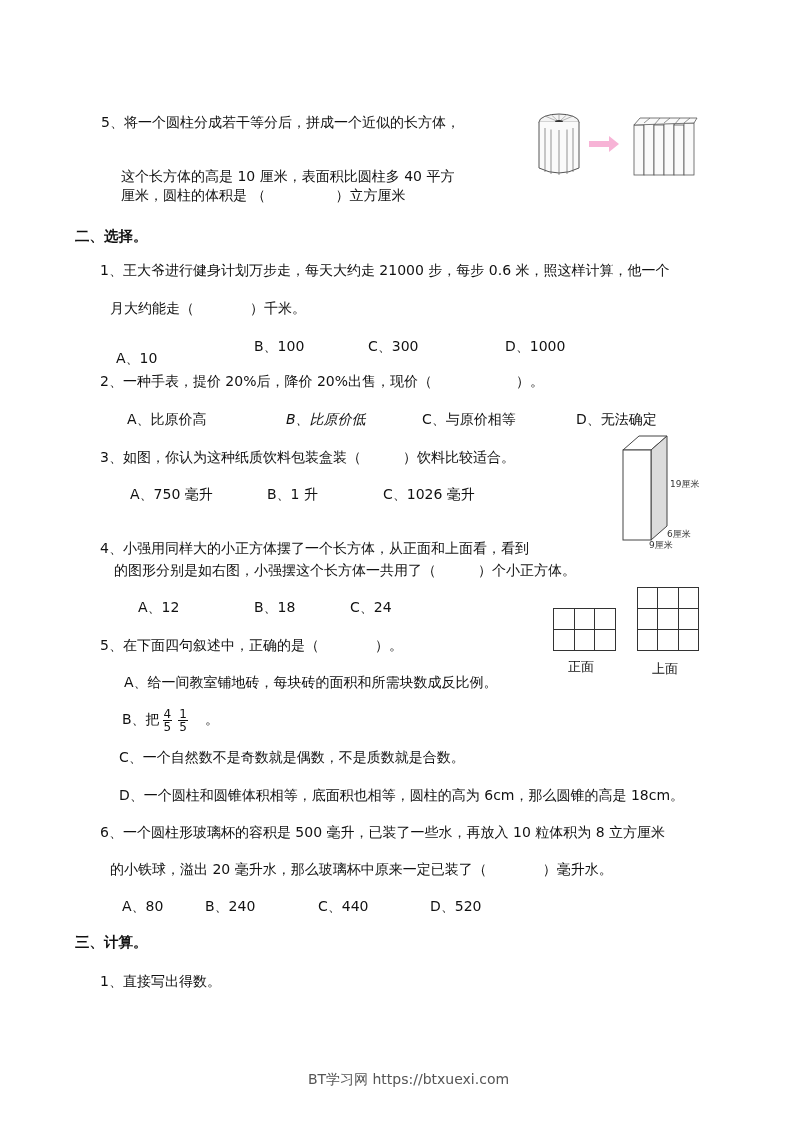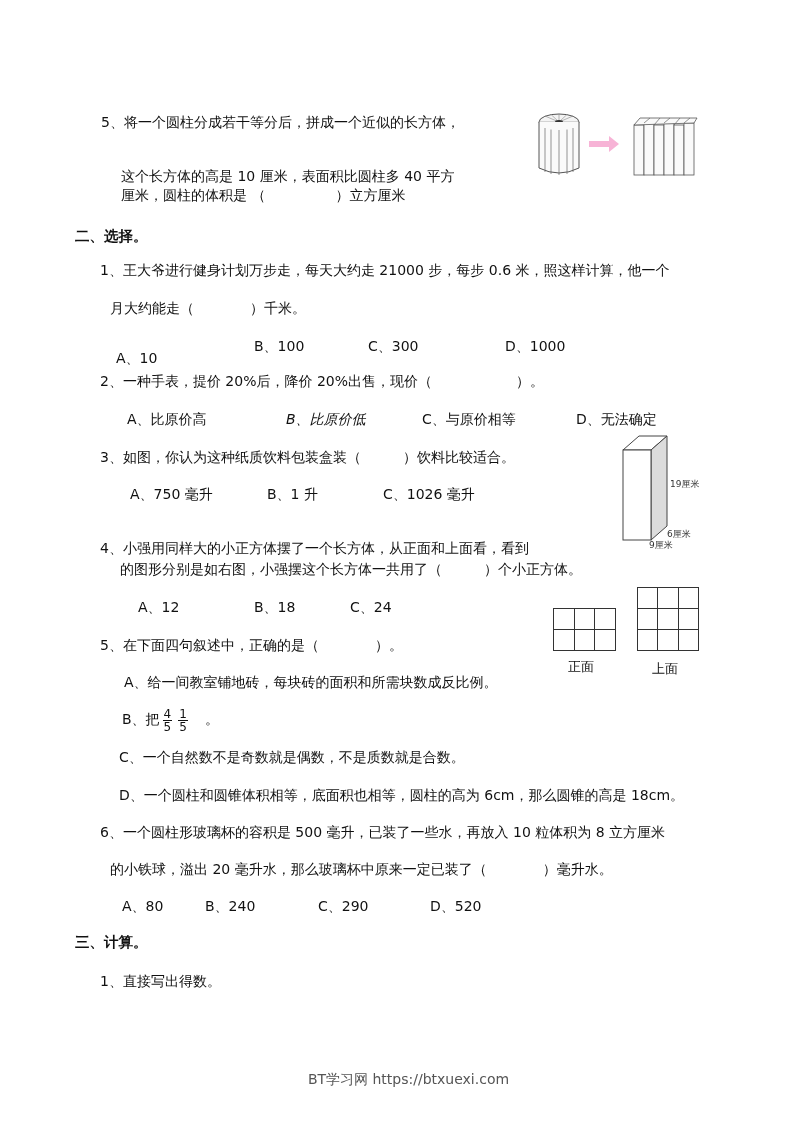--- a/index.html
+++ b/index.html
@@ -102,21 +102,21 @@
     <path d="M8 18 L24 4 L52 4 L36 18 Z" fill="#ffffff" stroke="#444" stroke-width="1"></path>
     <path d="M36 18 L52 4 L52 94 L36 108 Z" fill="#dcdcdc" stroke="#444" stroke-width="1"></path>
     <rect x="8" y="18" width="28" height="90" fill="#ffffff" stroke="#444" stroke-width="1"></rect>
   </svg>
   <span class="dim-label" style="left:55px;top:46px;">19厘米</span>
   <span class="dim-label" style="left:52px;top:96px;">6厘米</span>
   <span class="dim-label" style="left:9px;top:107px;margin-left:25px;">9厘米</span>
 </div>
 
 <div class="line" style="left:100px;top:523px;margin-top:16px;">4、小强用同样大的小正方体摆了一个长方体，从正面和上面看，看到</div>
-<div class="line" style="left:120px;top:561px;font-family:Liberation Mono, monospace;">的图形分别是如右图，小强摆这个长方体一共用了（　　　）个小正方体。</div>
+<div class="line" style="left:114px;top:561px;">的图形分别是如右图，小强摆这个长方体一共用了（　　　）个小正方体。</div>
 <div class="opt" style="left:138px;top:598px;">A、12</div>
 <div class="opt" style="left:254px;top:598px;">B、18</div>
 <div class="opt" style="left:350px;top:598px;">C、24</div>
 
 <table class="grid" style="left:553px;top:608px;width:63px;height:43px;">
   <tbody>
       <tr>
         <td></td>
         <td></td>
         <td></td>
@@ -155,19 +155,19 @@
 <div class="line" style="left:122px;top:706px;line-height:26px;">
   <span>B、把</span><span class="frac"><span class="num">4</span><span>5</span></span><span class="frac"><span class="num">1</span><span>5</span></span><span style="margin-left:14px;">。</span>
 </div>
 <div class="line" style="left:119px;top:748px;">C、一个自然数不是奇数就是偶数，不是质数就是合数。</div>
 <div class="line" style="left:119px;top:786px;">D、一个圆柱和圆锥体积相等，底面积也相等，圆柱的高为 6cm，那么圆锥的高是 18cm。</div>
 
 <div class="line" style="left:100px;top:823px;">6、一个圆柱形玻璃杯的容积是 500 毫升，已装了一些水，再放入 10 粒体积为 8 立方厘米</div>
 <div class="line" style="left:110px;top:860px;">的小铁球，溢出 20 毫升水，那么玻璃杯中原来一定已装了（　　　　）毫升水。</div>
 <div class="opt" style="left:122px;top:897px;">A、80</div>
 <div class="opt" style="left:205px;top:897px;">B、240</div>
-<div class="opt" style="left:318px;top:897px;">C、290</div>
+<div class="opt" style="left:318px;top:897px;">C、440</div>
 <div class="opt" style="left:430px;top:897px;">D、520</div>
 
 <div class="line sec" style="left:75px;top:933px;">三、计算。</div>
 <div class="line" style="left:100px;top:972px;">1、直接写出得数。</div>
 
 <div class="footer">BT学习网 https://btxuexi.com</div>
 
 </body></html>

